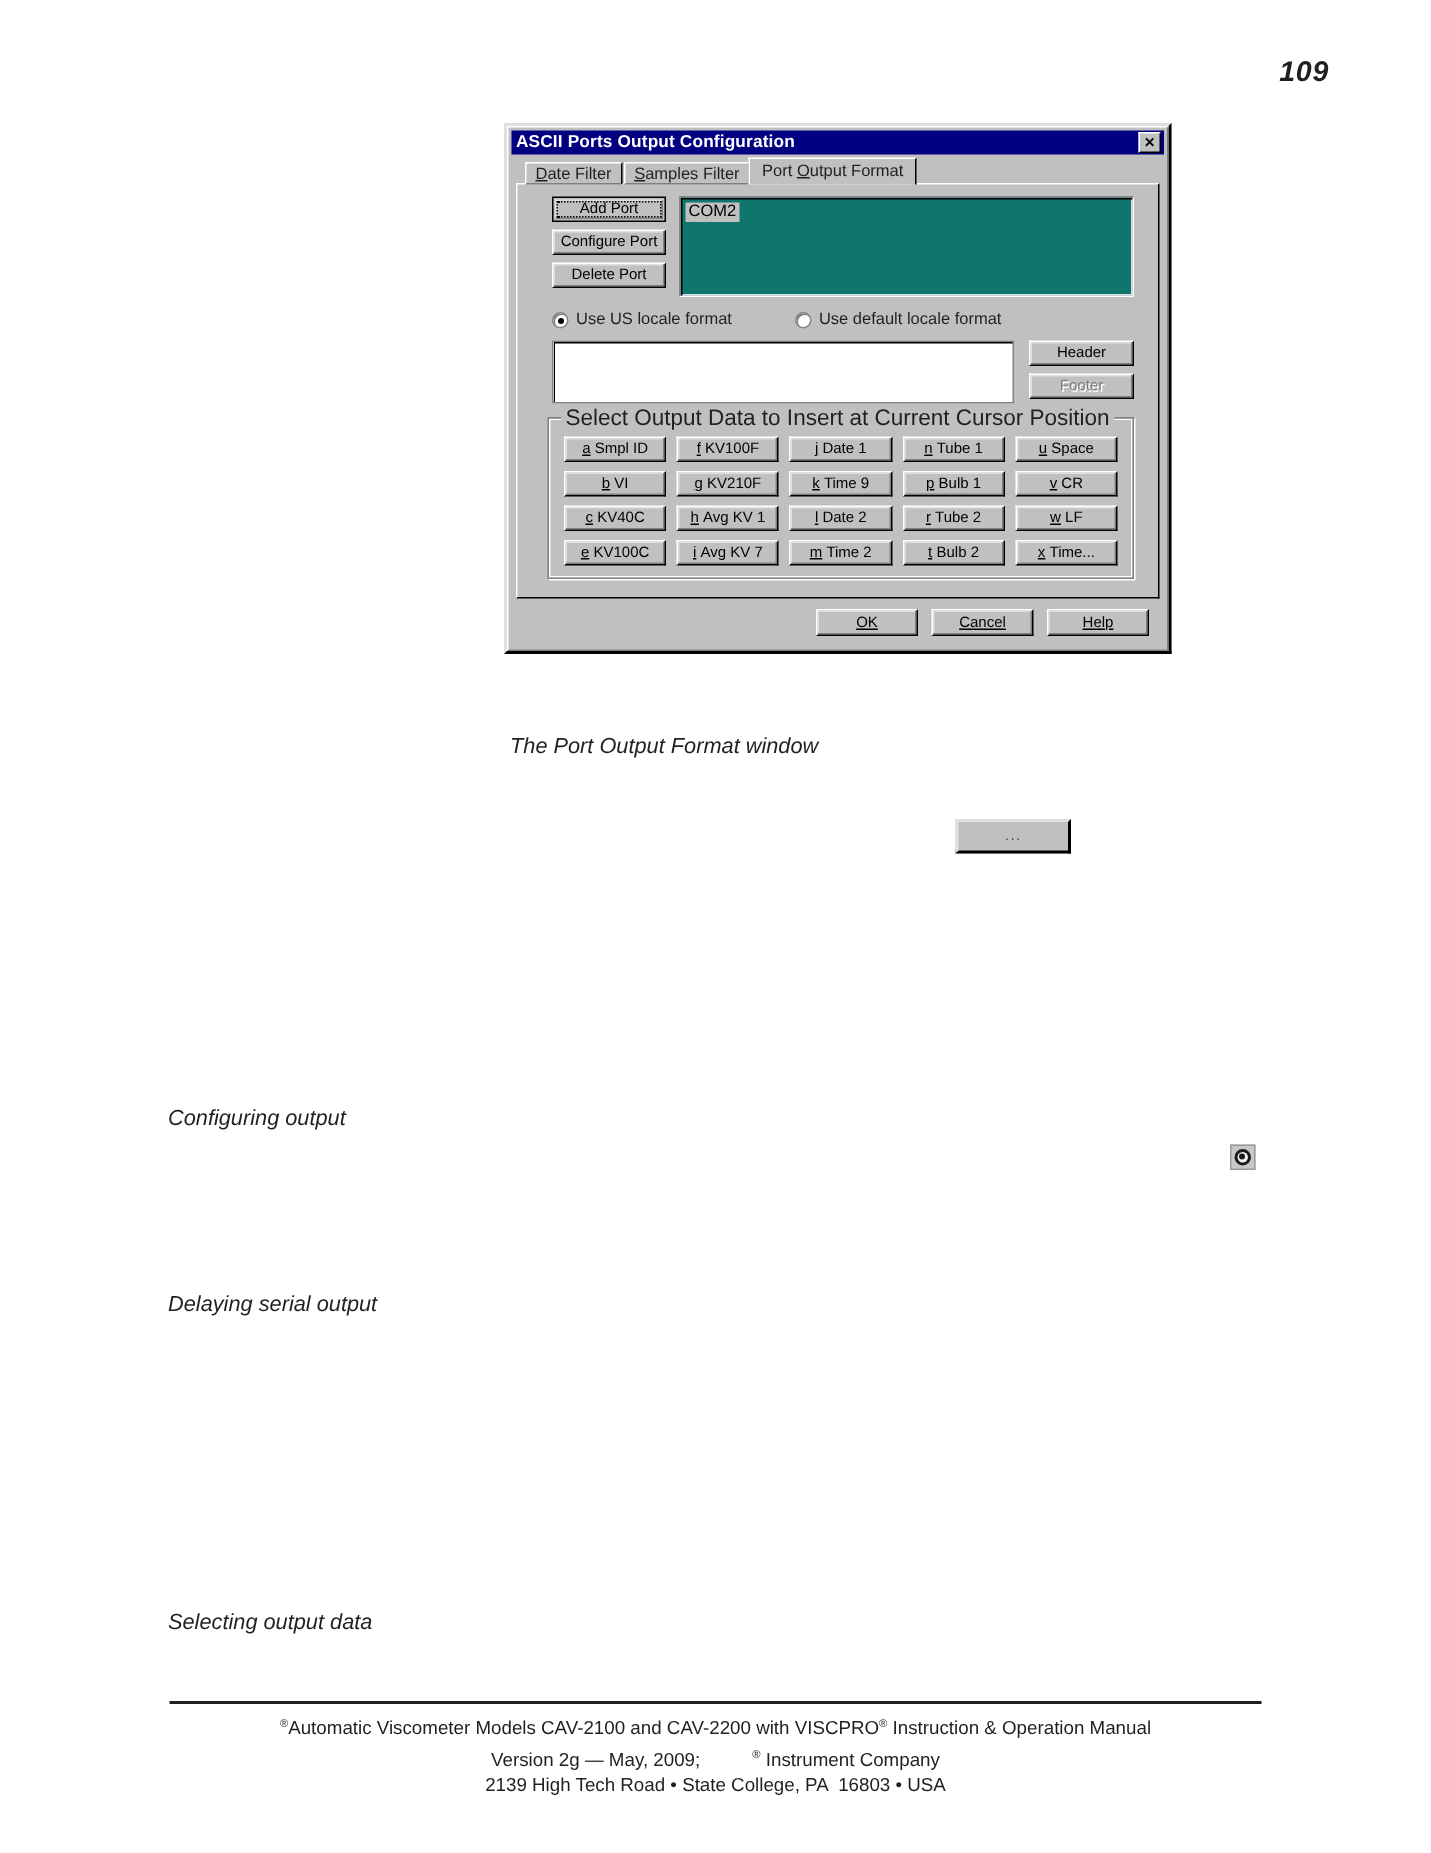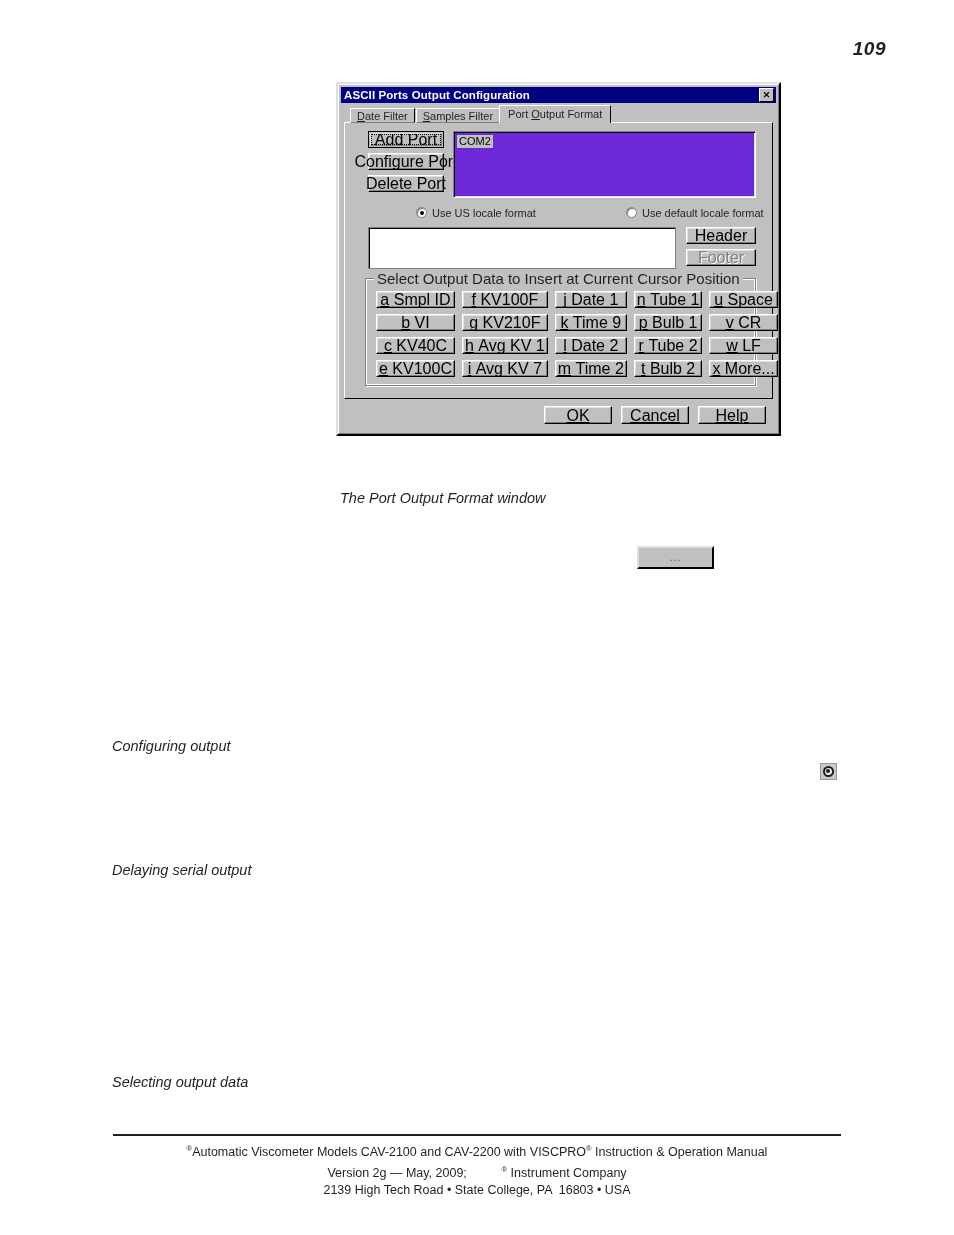--- a/index.html
+++ b/index.html
@@ -133,21 +133,21 @@
 
   
   .btn {
     background: #c0c0c0;
     border-top: 1px solid #ffffff;
     border-left: 1px solid #ffffff;
     border-right: 1px solid #000000;
     border-bottom: 1px solid #000000;
     box-shadow: inset -1px -1px 0 #808080, inset 1px 1px 0 #dfdfdf;
     font-family: "Liberation Sans", sans-serif;
-    font-size: 16px;
+    font-size: 10px;
     color: #000000;
     text-align: center;
     display: flex;
     align-items: center;
     justify-content: center;
     box-sizing: border-box;
     white-space: nowrap;
     line-height: 11px;
     padding: 0 2px;
   }
@@ -182,21 +182,21 @@
     display: flex;
     flex-direction: column;
     gap: 5px;
     width: 76px;
     padding-left: 13px;
   }
   .port-buttons .btn { height: 17px; }
   .listbox {
     flex: 1;
     height: 67px;
-    background: #6d28d9;
+    background: #0f766e;
     border-top: 1px solid #808080;
     border-left: 1px solid #808080;
     border-right: 1px solid #ffffff;
     border-bottom: 1px solid #ffffff;
     box-shadow: inset 1px 1px 0 #000000, inset -1px -1px 0 #dfdfdf;
     box-sizing: border-box;
     padding: 3px 3px;
     margin-right: 6px;
   }
   .listbox-item {
@@ -210,24 +210,23 @@
 
   
   .radio-row {
     display: flex;
     align-items: center;
     margin: 0 0 8px 13px;
     font-size: 11px;
   }
   .radio {
     display: flex;
-    align-items: flex-start;
+    align-items: flex-end;
     margin-right: 42px;
     white-space: nowrap;
-    margin-left: 48px;
   }
   .radio-mark {
     width: 11px;
     height: 11px;
     border-radius: 50%;
     background: #ffffff;
     box-shadow: inset 1px 1px 0 #808080, inset -1px -1px 0 #ffffff,
                 0 0 0 1px #c0c0c0;
     border: 1px solid #808080;
     box-sizing: border-box;
@@ -470,21 +469,21 @@
           <div class="btn"><u>c</u>&nbsp;<span>KV40C</span></div>
           <div class="btn"><u>h</u>&nbsp;<span>Avg KV 1</span></div>
           <div class="btn"><u>l</u>&nbsp;<span>Date 2</span></div>
           <div class="btn"><u>r</u>&nbsp;<span>Tube 2</span></div>
           <div class="btn"><u>w</u>&nbsp;<span>LF</span></div>
 
           <div class="btn"><u>e</u>&nbsp;<span>KV100C</span></div>
           <div class="btn"><u>i</u>&nbsp;<span>Avg KV 7</span></div>
           <div class="btn"><u>m</u>&nbsp;<span>Time 2</span></div>
           <div class="btn"><u>t</u>&nbsp;<span>Bulb 2</span></div>
-          <div class="btn"><u>x</u>&nbsp;<span>More...</span></div>
+          <div class="btn"><u>x</u>&nbsp;<span>Time...</span></div>
         </div>
       </div>
     </div>
 
     <div class="dialog-footer">
       <div class="btn">
         <span>OK</span>
       </div>
       <div class="btn">
         <span>Cancel</span>

